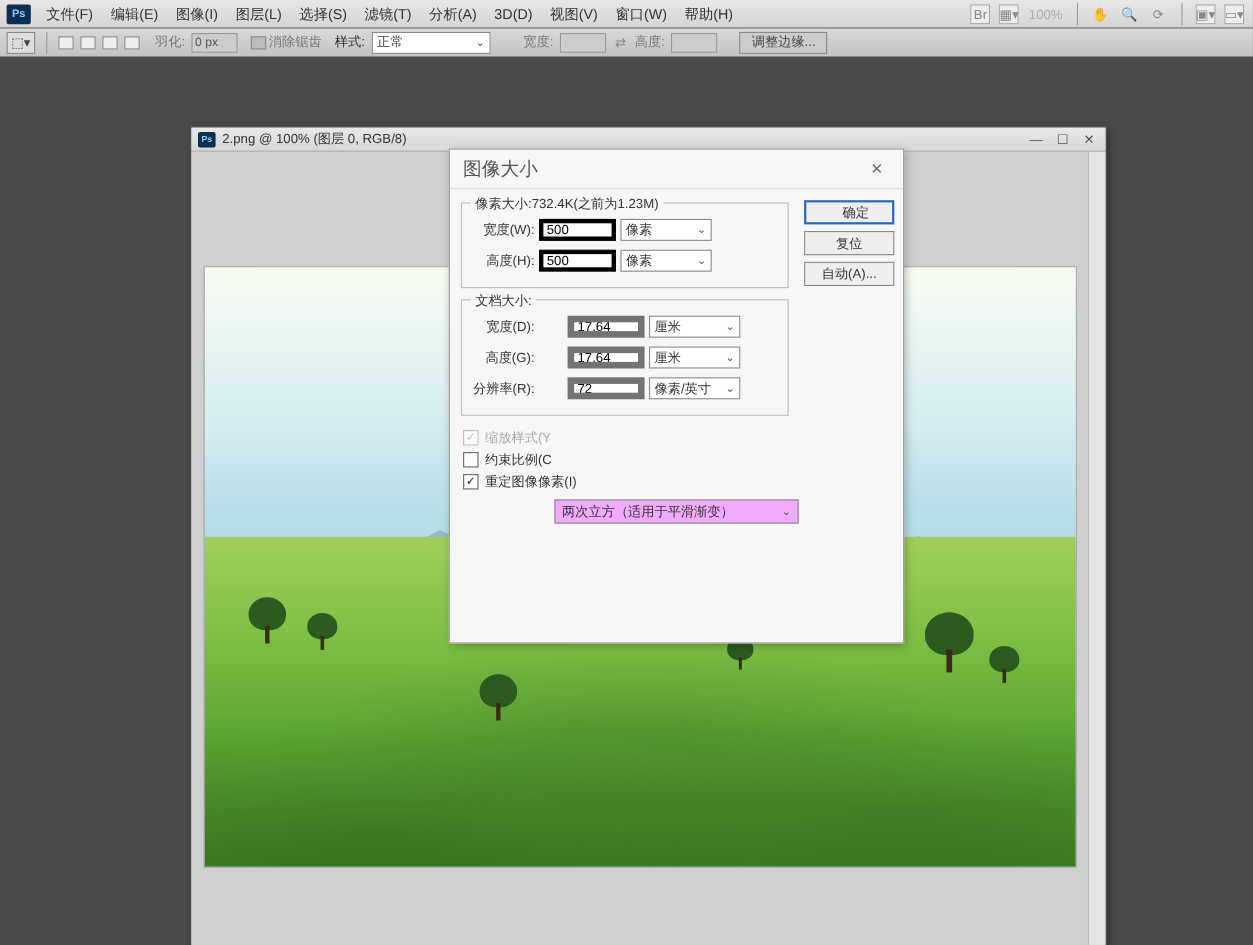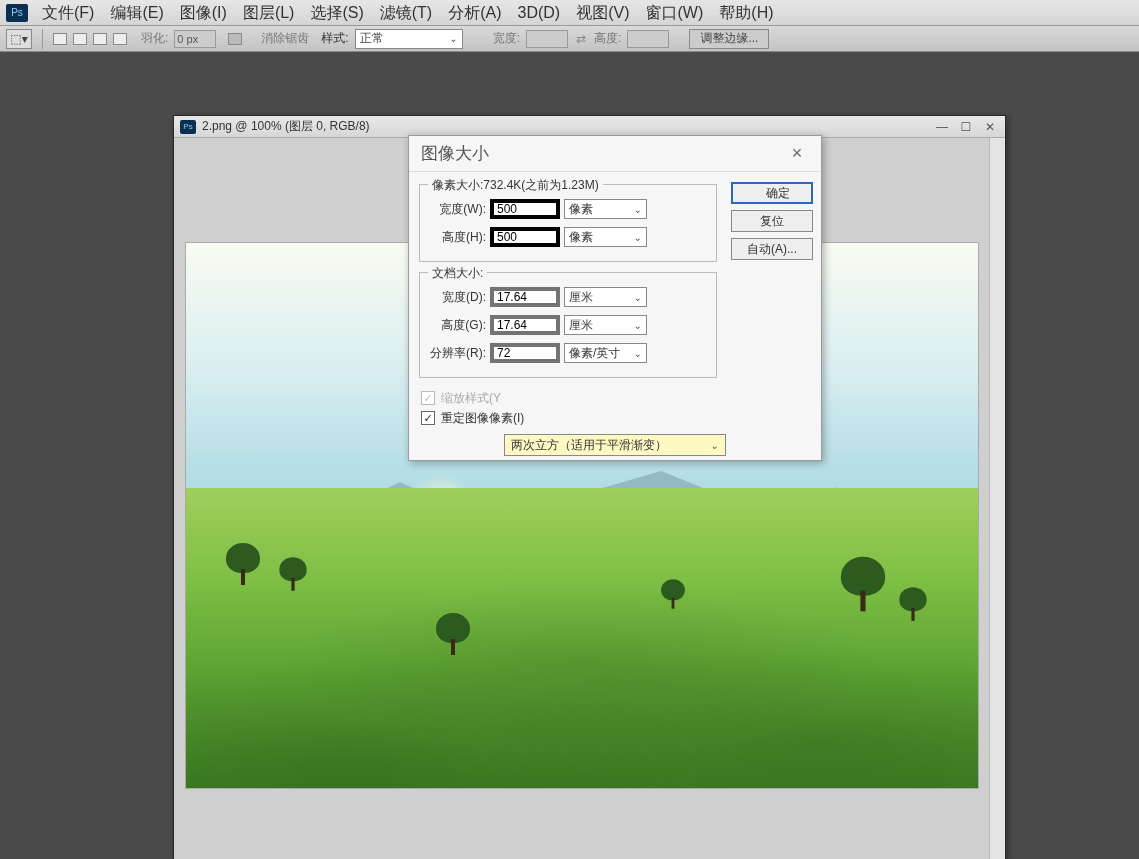--- a/index.html
+++ b/index.html
@@ -1,19 +1,19 @@
 <!DOCTYPE html>
 <html><head>
 <meta charset="utf-8">
 <style>
   * { box-sizing: border-box; margin: 0; padding: 0; font-family: "Microsoft YaHei", "SimSun", Arial, sans-serif; }
   body { width: 1139px; height: 859px; background: #4a4a4a; overflow: hidden; font-size: 12px; position: relative; }
   .menubar { height: 26px; background: linear-gradient(#e6e6e6,#d5d5d5); display: flex; align-items: center; border-bottom: 1px solid #9a9a9a; }
-  .ps-icon { width: 22px; height: 18px; background:#0b2f52; color:#8bcff3; display:flex; align-items:center; justify-content:center; font-weight:normal; font-size:10px; margin:0 6px; border-radius:2px;}
-  .menu-item { padding: 0 8px; color:#333; font-size:16px; height:26px; line-height:26px; cursor:default; }
+  .ps-icon { width: 22px; height: 18px; background:#0b2f52; color:#8bcff3; display:flex; align-items:center; justify-content:center; font-weight:bold; font-size:10px; margin:0 6px; border-radius:2px;}
+  .menu-item { padding: 0 8px; color:#333; font-size:13px; height:26px; line-height:26px; cursor:default; }
   .menu-right{margin-left:auto; display:flex; align-items:center; gap:8px; padding-right:8px;}
   .ricon{width:18px;height:18px;display:flex;align-items:center;justify-content:center;color:#888;font-size:12px;border:1px solid transparent;}
   .ricon.box{border:1px solid #aaa;background:#eee;}
   .optbar{height:26px;background:linear-gradient(#d9d9d9,#c3c3c3);display:flex;align-items:center;gap:6px;border-bottom:1px solid #888;padding:0 6px;font-size:12px;color:#444;}
   .tool-pick{width:26px;height:20px;border:1px solid #888;background:#ddd;display:flex;align-items:center;justify-content:center;font-size:12px;}
   .sep{width:1px;height:20px;background:#999;margin:0 4px;}
   .opt-lbl{color:#777;font-size:12px;}
   .opt-input{width:42px;height:18px;border:1px solid #999;background:#ccc;font-size:11px;padding:0 2px;color:#555;}
   .opt-btn{height:20px;padding:0 10px;border:1px solid #888;background:#ccc;font-size:12px;color:#444;display:flex;align-items:center;}
   .workspace{position:absolute;top:52px;left:0;right:0;bottom:0;background:#4a4a4a;}
@@ -29,68 +29,80 @@
   .sun{position:absolute;left:220px;top:230px;width:70px;height:70px;border-radius:50%;background:radial-gradient(circle,#fff7cf 0%, rgba(255,247,207,0) 70%);}
   .mtn{position:absolute;bottom:42%;left:0;right:0;height:110px;background:linear-gradient(#87a9b4,#7ba0ac);clip-path:polygon(0 80%, 8% 50%, 16% 70%, 27% 30%, 38% 65%, 48% 45%, 60% 20%, 72% 55%, 82% 35%, 92% 50%, 100% 40%, 100% 100%, 0 100%);opacity:.65;}
   .grass{position:absolute;left:0;right:0;bottom:0;height:55%;background:linear-gradient(#9fcf5c 0%, #7fbf45 30%, #5ca533 60%, #3d7f22 100%);}
   .hillshadow{position:absolute;left:0;right:0;bottom:0;height:55%;background:
     radial-gradient(ellipse 600px 170px at 20% 90%, rgba(0,0,0,.12), transparent 60%),
     radial-gradient(ellipse 580px 160px at 80% 85%, rgba(0,0,0,.12), transparent 60%),
     radial-gradient(ellipse 500px 140px at 50% 60%, rgba(0,0,0,.10), transparent 60%);}
   .tree{position:absolute;width:34px;height:42px;}
   .tree .crown{position:absolute;left:0;top:0;width:34px;height:30px;background:#2c5a1f;border-radius:50% 50% 45% 45%;}
   .tree .trunk{position:absolute;left:15px;top:26px;width:4px;height:16px;background:#3a2b17;}
-  .dialog{position:absolute;left:408px;top:135px;width:414px;height:326px;background:#f6f6f6;border:1px solid #9a9a9a;box-shadow:2px 2px 8px rgba(0,0,0,.3);font-size:12px;color:#333;z-index:50;}
+  .dialog{position:absolute;left:408px;top:135px;width:414px;height:450px;background:#f6f6f6;border:1px solid #9a9a9a;box-shadow:2px 2px 8px rgba(0,0,0,.3);font-size:12px;color:#333;z-index:50;}
   .dlg-title{height:36px;display:flex;align-items:center;padding:0 12px;font-size:17px;color:#555;border-bottom:1px solid #ddd;}
   .dlg-close{margin-left:auto;font-size:18px;color:#666;width:24px;text-align:center;}
   .dlg-body{position:relative;padding:8px 8px;}
   .fieldset{border:1px solid #bbb;margin:4px 2px 10px 2px;padding:10px 8px 10px 8px;position:relative;width:298px;}
   .legend{position:absolute;top:-8px;left:8px;background:#f6f6f6;padding:0 4px;font-size:12px;}
   .row{display:flex;align-items:center;height:28px;gap:4px;}
   .row-lbl{width:58px;text-align:right;}
   .num-in{width:70px;height:20px;border:4px solid #000000;background:#fff;font-size:12px;padding:0 3px;}
-  .num-in.plain{border:4px solid #737373;}
+  .num-in.plain{border:6px solid #737373;margin-left:26px;}
   .sel{width:83px;height:20px;border:1px solid #888;background:#fff;font-size:12px;display:flex;align-items:center;justify-content:space-between;padding:0 4px;}
   .dlg-btns{position:absolute;top:10px;right:8px;width:82px;display:flex;flex-direction:column;gap:6px;}
   .dlg-btn{height:22px;border:1px solid #888;background:#eee;font-size:12px;display:flex;align-items:center;justify-content:center;}
   .dlg-btn.primary{border:2px solid #2a66c2;padding-left:12px;}
   .chk-row{display:flex;align-items:center;gap:6px;height:20px;margin-left:4px;}
   .chk{width:14px;height:14px;border:1px solid #666;background:#fff;display:flex;align-items:center;justify-content:center;font-size:11px;line-height:1;color:#222;}
-  .wide-sel{width:222px;height:22px;border:1px solid #888;background:#fef9c3;font-size:12px;display:flex;align-items:center;justify-content:space-between;padding:0 6px;margin:6px auto 2px auto;}
+  .wide-sel{width:222px;height:22px;border:1px solid #888;background:#f0abfc;font-size:12px;display:flex;align-items:center;justify-content:space-between;padding:0 6px;margin:6px auto 2px auto;}
   .small-square{width:14px;height:12px;border:1px solid #888;background:#eee;display:inline-block;}
   .chevron{font-size:10px;color:#555;}
 </style>
 </head>
 <body>
 
 <div class="menubar">
   <div class="ps-icon">Ps</div>
   <div class="menu-item">文件(F)</div>
   <div class="menu-item">编辑(E)</div>
   <div class="menu-item">图像(I)</div>
   <div class="menu-item">图层(L)</div>
   <div class="menu-item">选择(S)</div>
   <div class="menu-item">滤镜(T)</div>
   <div class="menu-item">分析(A)</div>
   <div class="menu-item">3D(D)</div>
   <div class="menu-item">视图(V)</div>
   <div class="menu-item">窗口(W)</div>
   <div class="menu-item">帮助(H)</div>
+  <div class="menu-right">
+    <div class="ricon box">Br</div>
+    <div class="ricon box">▦▾</div>
+    <div class="ricon" style="width:auto;color:#aaa;">100%</div>
+    <div class="sep"></div>
+    <div class="ricon">✋</div>
+    <div class="ricon">🔍</div>
+    <div class="ricon">⟳</div>
+    <div class="sep"></div>
+    <div class="ricon box">▣▾</div>
+    <div class="ricon box">▭▾</div>
+  </div>
 </div>
 
 <div class="optbar">
   <div class="tool-pick">⬚▾</div>
   <div class="sep"></div>
   <span class="small-square"></span>
   <span class="small-square"></span>
   <span class="small-square"></span>
   <span class="small-square"></span>
   <span class="opt-lbl" style="margin-left:8px;">羽化:</span>
   <input class="opt-input" value="0 px" style="">
-  <span style="display:flex;align-items:center;gap:19px;margin-left:6px;">
+  <span style="display:flex;align-items:center;gap:2px;margin-left:6px;">
     <span class="small-square" style="background:#bbb;"></span>
     <span class="opt-lbl">消除锯齿</span>
   </span>
   <span class="opt-lbl" style="margin-left:6px;color:#333;">样式:</span>
   <div class="sel" style="width:108px;">
     <span>正常</span>
       <span class="chevron">⌄</span>
   </div>
   <span class="opt-lbl" style="margin-left:24px;">宽度:</span>
   <input class="opt-input" disabled="" style="">
@@ -207,20 +219,24 @@
             <span class="chevron">⌄</span>
           </div>
       </div>
     </div>
 
     <div class="chk-row">
       <div class="chk" style="border-color:#bbb;color:#bbb;">✓</div>
       <span style="color:#aaa;">缩放样式(Y</span>
     </div>
     <div class="chk-row">
+      <div class="chk"></div>
+      <span>约束比例(C</span>
+    </div>
+    <div class="chk-row">
       <div class="chk">✓</div>
       <span>重定图像像素(I)</span>
     </div>
     <div class="wide-sel">
       <span>两次立方（适用于平滑渐变）</span>
       <span class="chevron">⌄</span>
     </div>
   </div>
 </div>
 

